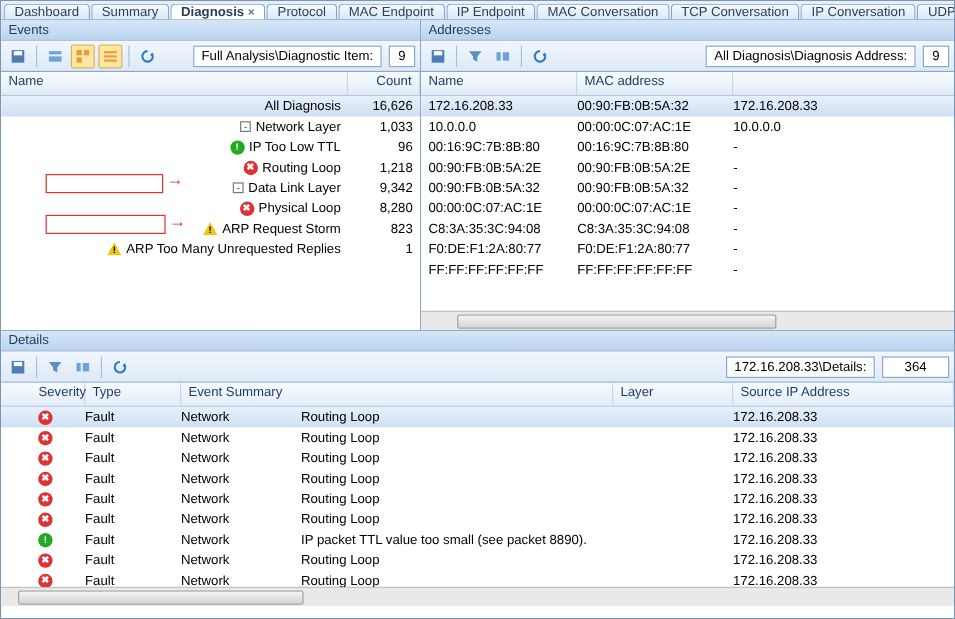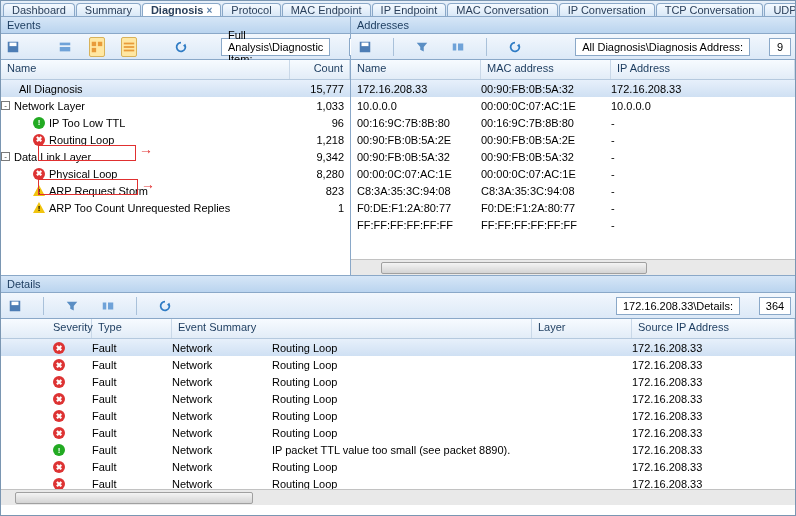--- a/index.html
+++ b/index.html
@@ -5,34 +5,34 @@
 * { box-sizing: border-box; margin: 0; padding: 0; font-family: "Segoe UI", Tahoma, sans-serif; font-size: 11px; }
 body { width: 796px; height: 516px; background: #fff; border: 1px solid #7a96b2; overflow: hidden; position: relative; }
 .tabs { display: flex; background: linear-gradient(#e8f0f9,#cfe1f4); border-bottom: 1px solid #8aa8c8; height: 16px; padding-top: 2px; padding-left: 2px; }
 .tab { padding: 2px 8px; border: 1px solid #8aa8c8; border-bottom: none; border-radius: 4px 4px 0 0; margin-right: 1px; background: linear-gradient(#f5faff,#d9e8f7); color: #2a3f5a; cursor: pointer; white-space: nowrap; display: flex; align-items: center; gap: 3px; }
 .tab.active { background: #fff; font-weight: bold; }
 .tab .xicon { color: #5b80aa; font-weight: bold; font-size: 10px; }
 .pane-title { background: linear-gradient(#d6e6f7,#bad4ef); border-bottom: 1px solid #8aa8c8; padding: 2px 6px; color: #1b3b5e; font-weight: 400; }
 .split-top { display: flex; height: 258px; }
 .left-pane { width: 350px; border-right: 1px solid #8aa8c8; display: flex; flex-direction: column; }
 .right-pane { flex: 1; display: flex; flex-direction: column; }
-.toolbar { display: flex; align-items: center; background: linear-gradient(#f2f7fd,#dce9f7); border-bottom: 1px solid #8aa8c8; height: 26px; padding: 0 4px; gap: 16px; }
+.toolbar { display: flex; align-items: center; background: linear-gradient(#f2f7fd,#dce9f7); border-bottom: 1px solid #8aa8c8; height: 26px; padding: 0 4px; gap: 3px; }
 .tbtn { width: 20px; height: 20px; border: 1px solid transparent; border-radius: 2px; display: flex; align-items: center; justify-content: center; cursor: pointer; }
 .tbtn.active { background: #ffe7a2; border-color: #d8b25a; }
 .tbtn svg { width: 14px; height: 14px; }
 .sep { width: 1px; height: 18px; background: #a9c1da; margin: 0 2px; }
 .spacer { flex: 1; }
 .breadcrumb { background: #fff; border: 1px solid #8aa8c8; padding: 1px 6px; display: flex; align-items: center; gap: 4px; height: 18px; }
 .countbox { background: #fff; border: 1px solid #8aa8c8; width: 22px; height: 18px; text-align: center; line-height: 16px; margin-left: 3px; }
 .grid-head { display: flex; background: linear-gradient(#f7fbff,#e2ecf7); border-bottom: 1px solid #b5c9de; height: 20px; }
 .gh { padding: 2px 6px; border-right: 1px solid #c9d8e8; color: #1b3b5e; }
 .tree-body { flex: 1; overflow: auto; background: #fff; }
 .row { display: flex; align-items: center; height: 17px; padding-right: 6px; }
 .row.sel { background: linear-gradient(#e7f0fb,#cfe0f3); }
-.row .cell1 { flex: 1; display: flex; align-items: center; gap: 4px; padding-left: 0; }
+.row .cell1 { flex: 1; display: flex; align-items: center; gap: 4px; padding-left: 16px; justify-content: flex-end; }
 .row .cell2 { width: 60px; text-align: right; }
 .indent1 { width: 14px; display: inline-block; }
 .indent2 { width: 28px; display: inline-block; }
 .treeexp { width: 9px; height: 9px; border: 1px solid #7a7a7a; font-size: 8px; line-height: 7px; text-align: center; color: #333; cursor: pointer; }
 .ico { width: 12px; height: 12px; border-radius: 50%; display: inline-flex; align-items: center; justify-content: center; color: #fff; font-size: 8px; font-weight: bold; }
 .ico-err { background: #d33; }
 .ico-ok  { background: #2a2; }
 .ico-warn{ background: #f1c40f; color:#7a5; border-radius: 0; clip-path: polygon(50% 0,100% 100%,0 100%); width:12px; height:11px; color:#000; }
 .ico-warn::after { content:"!"; font-size:8px; color:#000; position:relative; top:1px; }
 .redbox { position: absolute; border: 1px solid #e03030; pointer-events: none; }
@@ -44,21 +44,21 @@
 .ac2 { width: 130px; }
 .ac3 { flex: 1; }
 .hscroll { height: 16px; background: #e9e9e9; border-top: 1px solid #c2c2c2; display:flex; align-items:center; }
 .hscroll .thumb { height: 12px; background: linear-gradient(#f4f4f4,#d4d4d4); border:1px solid #a0a0a0; border-radius:2px; margin-left: 30px; width: 60%; }
 .details-pane { border-top: 1px solid #8aa8c8; }
 .dgrid-head { display: flex; background: linear-gradient(#f7fbff,#e2ecf7); border-bottom: 1px solid #b5c9de; height: 20px; }
 .dh { padding: 2px 6px; border-right: 1px solid #c9d8e8; color: #1b3b5e; }
 .dbody { height: 150px; overflow: auto; background: #fff; }
 .drow { display: flex; height: 17px; align-items: center; }
 .drow.sel { background: linear-gradient(#e7f0fb,#cfe0f3); }
-.dc1 { width: 70px; padding-left: 31px; margin-left: 21px; }
+.dc1 { width: 70px; padding-left: 31px; }
 .dc2 { width: 80px; }
 .dc3 { width: 100px; }
 .dc4 { width: 360px; }
 .dc5 { flex: 1; }
 </style>
 </head>
 <body>
 
 <div class="tabs" id="tabbar">
     <div class="tab">
@@ -77,24 +77,24 @@
     <div class="tab">
       <span>MAC Endpoint</span>
     </div>
     <div class="tab">
       <span>IP Endpoint</span>
     </div>
     <div class="tab">
       <span>MAC Conversation</span>
     </div>
     <div class="tab">
+      <span>TCP Conversation</span>
+    </div>
+    <div class="tab">
       <span>IP Conversation</span>
-    </div>
-    <div class="tab">
-      <span>TCP Conversation</span>
     </div>
     <div class="tab">
       <span>UDP</span>
     </div>
   </div>
 
 <div class="split-top">
 
   <div class="left-pane">
     <div class="pane-title">Events</div>
@@ -141,21 +141,21 @@
     <div class="grid-head">
       <div class="gh" style="flex:1">Name</div>
       <div class="gh" style="width:60px;text-align:right">Count</div>
     </div>
     <div class="tree-body" id="treebody">
         <div class="row sel">
           <div class="cell1">
             <span class="indent1"></span>
             <span>All Diagnosis</span>
           </div>
-          <div class="cell2">15,777</div>
+          <div class="cell2">16,626</div>
         </div>
         <div class="row">
           <div class="cell1">
             <span class="treeexp">-</span>
             <span>Network Layer</span>
           </div>
           <div class="cell2">1,033</div>
         </div>
         <div class="row">
           <div class="cell1">
@@ -193,21 +193,21 @@
             <span class="indent2"></span>
             <span class="ico ico-warn"></span>
             <span>ARP Request Storm</span>
           </div>
           <div class="cell2">823</div>
         </div>
         <div class="row">
           <div class="cell1">
             <span class="indent2"></span>
             <span class="ico ico-warn"></span>
-            <span>ARP Too Count Unrequested Replies</span>
+            <span>ARP Too Many Unrequested Replies</span>
           </div>
           <div class="cell2">1</div>
         </div>
       </div>
   </div>
 
   <div class="right-pane">
     <div class="pane-title">Addresses</div>
     <div class="toolbar">
       <div class="tbtn">
@@ -236,21 +236,20 @@
         </div>
       <div class="spacer"></div>
       <div class="breadcrumb">
           <span>All Diagnosis\Diagnosis Address:</span>
         </div>
       <div class="countbox">9</div>
     </div>
     <div class="grid-head">
       <div class="gh" style="width:130px">Name</div>
       <div class="gh" style="width:130px">MAC address</div>
-      <div class="gh" style="flex:1">IP Address</div>
     </div>
     <div class="addr-body" id="addrbody">
         <div class="arow sel">
           <div class="ac1">172.16.208.33</div>
           <div class="ac2">00:90:FB:0B:5A:32</div>
           <div class="ac3">172.16.208.33</div>
         </div>
         <div class="arow">
           <div class="ac1">10.0.0.0</div>
           <div class="ac2">00:00:0C:07:AC:1E</div>
@@ -322,21 +321,21 @@
     <div class="sep"></div>
     <div class="tbtn">
         <svg viewBox="0 0 16 16">
           <path d="M8 3a5 5 0 1 0 4.5 2.8L11 7" fill="none" stroke="#2e7bc4" stroke-width="2"></path>
         </svg>
       </div>
     <div class="spacer"></div>
     <div class="breadcrumb">
         <span>172.16.208.33\Details:</span>
       </div>
-    <div class="countbox" style="width:32px">364</div>
+    <div class="countbox" style="width:56px">364</div>
   </div>
   <div class="dgrid-head">
     <div class="dh dc1">Severity</div>
     <div class="dh dc2">Type</div>
     <div class="dh dc4">Event Summary</div>
     <div class="dh dc3">Layer</div>
     <div class="dh dc5">Source IP Address</div>
   </div>
   <div class="dbody" id="dbody">
       <div class="drow sel">

